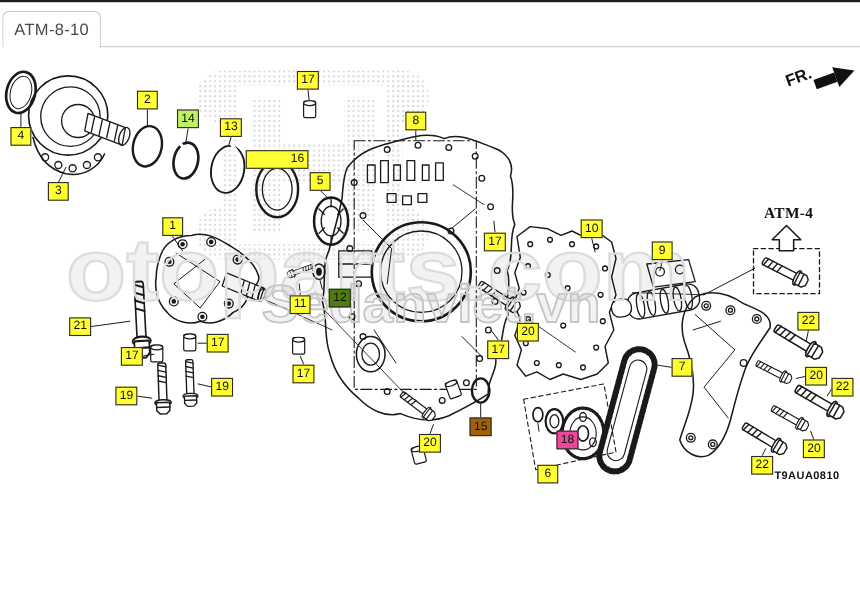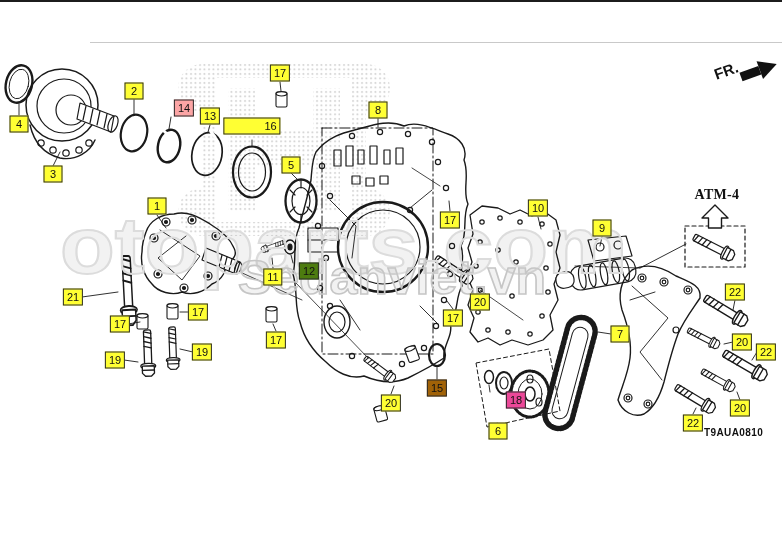--- a/index.html
+++ b/index.html
@@ -25,20 +25,23 @@
   .ref-label{position:absolute;left:692px;top:187px;width:50px;text-align:center;z-index:3;
              font-size:14px;font-weight:800;color:#111;letter-spacing:.3px;font-family:Liberation Serif, serif;}
   .diagram-code{position:absolute;left:704px;top:427px;z-index:3;font-size:10px;
                 font-weight:bold;color:#111;letter-spacing:.4px;}
 </style>
 </head>
 <body>
 
 <div class="stage">
   <div class="top-border"></div>
+  <div class="tab">
+    <span>ATM-8-10</span>
+  </div>
   <div class="tabbar-line"></div>
 
   <svg class="art" width="782" height="557" viewBox="0 0 782 557">
     <defs>
       <pattern id="dots" width="4.5" height="4.5" patternUnits="userSpaceOnUse">
         <circle cx="2" cy="2" r="1" fill="#c3c3c3"></circle>
       </pattern>
       <g id="bolt" stroke="#1a1a1a" fill="#fff" stroke-width="1.1">
         <rect x="0" y="-3" width="30" height="6" rx="1.5"></rect>
         <line x1="3" y1="-3" x2="1.5" y2="3"></line>
@@ -368,23 +371,23 @@
   <div class="wm wm2">Sedanviet.vn</div>
 
   <div class="fr-label">FR.</div>
   <div class="ref-label">ATM-4</div>
   <div class="diagram-code">T9AUA0810</div>
 
   <div class="callout-layer">
       <div class="callout" style="left: 19px; top: 124px; background: rgb(255, 255, 51); border-color: rgb(42, 42, 42);">4</div>
       <div class="callout" style="left: 53px; top: 174px; background: rgb(255, 255, 51); border-color: rgb(42, 42, 42);">3</div>
       <div class="callout" style="left: 134px; top: 91px; background: rgb(255, 255, 51); border-color: rgb(42, 42, 42);">2</div>
-      <div class="callout" style="left: 171px; top: 108px; background: #fca5a5; border-color: rgb(42, 42, 42); margin-left: 13px;">14</div>
+      <div class="callout" style="left: 171px; top: 108px; background: #bef264; border-color: rgb(42, 42, 42);">14</div>
       <div class="callout" style="left: 210px; top: 116px; background: rgb(255, 255, 51); border-color: rgb(42, 42, 42);">13</div>
-      <div class="callout" style="left: 252px; top: 126px; background: rgb(255, 255, 51); border-color: rgb(42, 42, 42); padding-left: 40px;">16</div>
+      <div class="callout" style="left: 252px; top: 145px; background: rgb(255, 255, 51); border-color: rgb(42, 42, 42); padding-left: 40px;">16</div>
       <div class="callout" style="left: 280px; top: 73px; background: rgb(255, 255, 51); border-color: rgb(42, 42, 42);">17</div>
       <div class="callout" style="left: 291px; top: 165px; background: rgb(255, 255, 51); border-color: rgb(42, 42, 42);">5</div>
       <div class="callout" style="left: 378px; top: 110px; background: rgb(255, 255, 51); border-color: rgb(42, 42, 42);">8</div>
       <div class="callout" style="left: 450px; top: 220px; background: rgb(255, 255, 51); border-color: rgb(42, 42, 42);">17</div>
       <div class="callout" style="left: 538px; top: 208px; background: rgb(255, 255, 51); border-color: rgb(42, 42, 42);">10</div>
       <div class="callout" style="left: 602px; top: 228px; background: rgb(255, 255, 51); border-color: rgb(42, 42, 42);">9</div>
       <div class="callout" style="left: 157px; top: 206px; background: rgb(255, 255, 51); border-color: rgb(42, 42, 42);">1</div>
       <div class="callout" style="left: 73px; top: 297px; background: rgb(255, 255, 51); border-color: rgb(42, 42, 42);">21</div>
       <div class="callout" style="left: 120px; top: 324px; background: rgb(255, 255, 51); border-color: rgb(42, 42, 42);">17</div>
       <div class="callout" style="left: 115px; top: 360px; background: rgb(255, 255, 51); border-color: rgb(42, 42, 42);">19</div>

